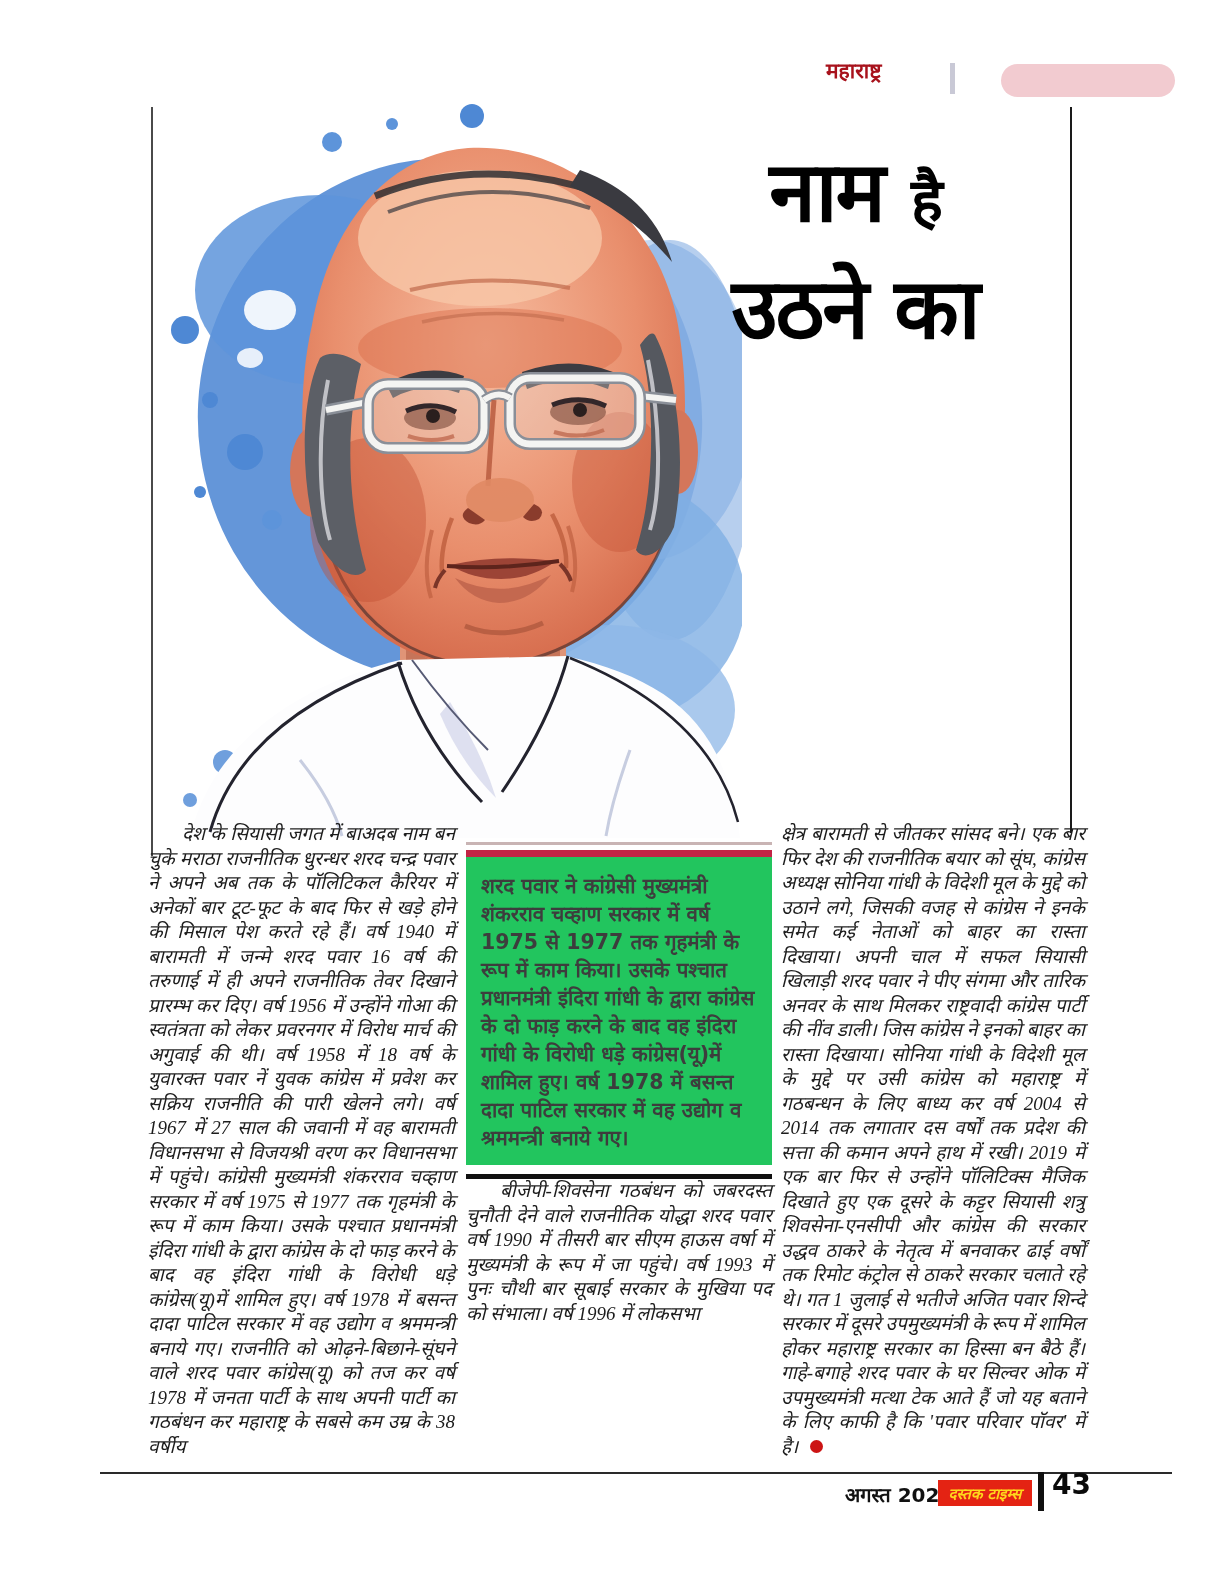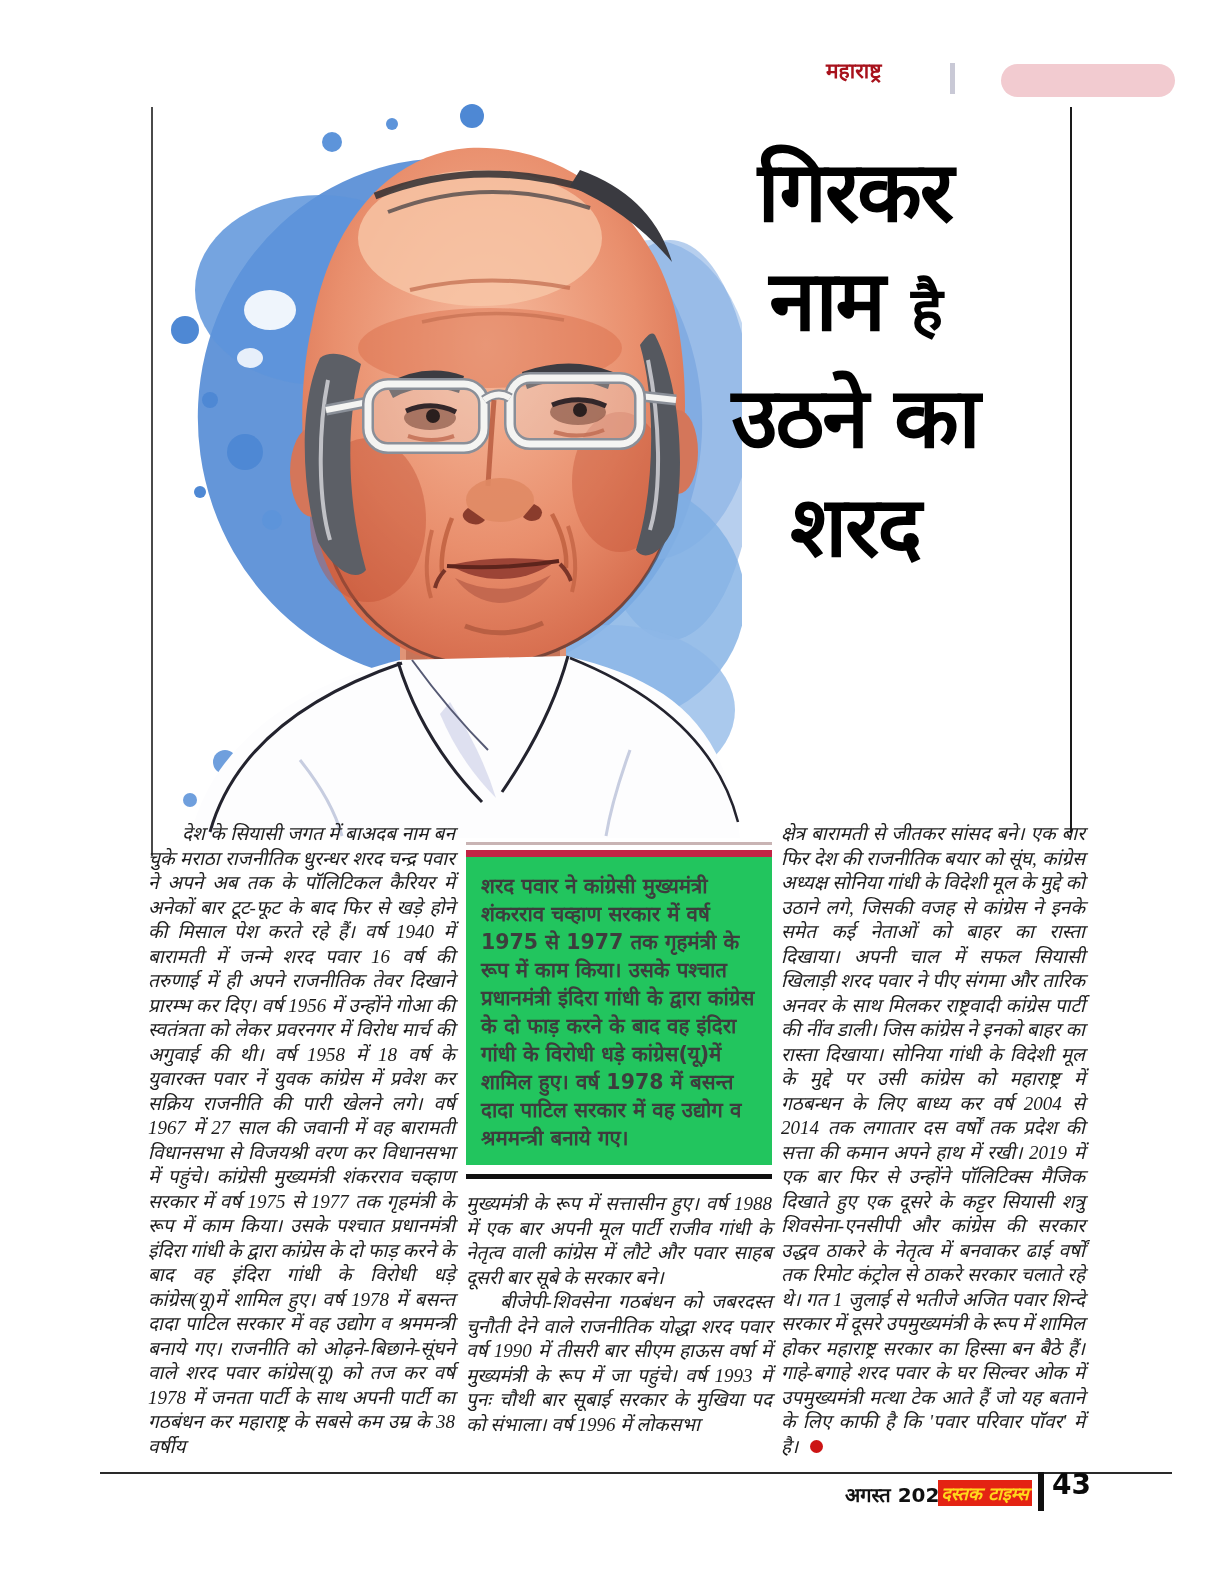--- a/index.html
+++ b/index.html
@@ -46,21 +46,21 @@
   
   .end-dot{display:inline-block;width:13px;height:13px;border-radius:50%;
         background:#cc1414;margin-left:12px;vertical-align:baseline;}
 
   
   .footer-rule{position:absolute;left:100px;top:1472px;width:1072px;height:2px;background:#2a2a2a;}
   .footer-date{position:absolute;left:845px;top:1481px;font-family:"DejaVu Sans",sans-serif;
         font-size:20px;font-weight:700;color:#111;}
   .footer-logo{position:absolute;left:938px;top:1480px;width:94px;height:26px;background:#e42313;
         display:flex;align-items:center;justify-content:center;}
-  .footer-logo span{font-family:"DejaVu Sans",sans-serif;font-size:18px;font-weight:800;
+  .footer-logo span{font-family:"DejaVu Sans",sans-serif;font-size:15px;font-weight:800;
         font-style:italic;color:#ffd71c;white-space:nowrap;}
   .page-bar{position:absolute;left:1038px;top:1472px;width:6px;height:39px;background:#101010;}
   .page-num{position:absolute;left:1052px;top:1468px;font-family:"DejaVu Sans",sans-serif;
         font-size:28px;font-weight:900;color:#0a0a0a;}
 </style>
 </head>
 <body>
 
 <div class="page">
 
@@ -177,38 +177,35 @@
       <path d="M300,602 Q332,652 346,698 Q310,662 290,614 Z" fill="#c9cde6" opacity="0.6"></path>
       <path d="M248,562 Q272,640 332,702" fill="none" stroke="#23232e" stroke-width="3"></path>
       <path d="M262,560 Q300,612 338,650" fill="none" stroke="#565a74" stroke-width="2"></path>
       <path d="M418,556 Q400,622 352,692" fill="none" stroke="#23232e" stroke-width="3"></path>
       <path d="M150,660 Q182,700 192,736" fill="none" stroke="#b9c0d8" stroke-width="3" opacity="0.8"></path>
       <path d="M480,650 Q462,700 456,736" fill="none" stroke="#b9c0d8" stroke-width="3" opacity="0.8"></path>
     </g>
   </svg>
 
   <div class="headline">
-    <div class="hl-line">गिरकर</div>
     <div class="hl-line"><span>नाम</span> <span class="hl-small">है</span></div>
     <div class="hl-line">उठने का</div>
-    <div class="hl-line">शरद</div>
   </div>
 
   <div class="col col-1">
     <p class="indent">देश के सियासी जगत में बाअदब नाम बन चुके मराठा राजनीतिक धुरन्धर शरद चन्द्र पवार ने अपने अब तक के पॉलिटिकल कैरियर में अनेकों बार टूट-फूट के बाद फिर से खड़े होने की मिसाल पेश करते रहे हैं। वर्ष 1940 में बारामती में जन्मे शरद पवार 16 वर्ष की तरुणाई में ही अपने राजनीतिक तेवर दिखाने प्रारम्भ कर दिए। वर्ष 1956 में उन्होंने गोआ की स्वतंत्रता को लेकर प्रवरनगर में विरोध मार्च की अगुवाई की थी। वर्ष 1958 में 18 वर्ष के युवारक्त पवार नें युवक कांग्रेस में प्रवेश कर सक्रिय राजनीति की पारी खेलने लगे। वर्ष 1967 में 27 साल की जवानी में वह बारामती विधानसभा से विजयश्री वरण कर विधानसभा में पहुंचे। कांग्रेसी मुख्यमंत्री शंकरराव चव्हाण सरकार में वर्ष 1975 से 1977 तक गृहमंत्री के रूप में काम किया। उसके पश्चात प्रधानमंत्री इंदिरा गांधी के द्वारा कांग्रेस के दो फाड़ करने के बाद वह इंदिरा गांधी के विरोधी धड़े कांग्रेस(यू)में शामिल हुए। वर्ष 1978 में बसन्त दादा पाटिल सरकार में वह उद्योग व श्रममन्त्री बनाये गए। राजनीति को ओढ़ने-बिछाने-सूंघने वाले शरद पवार कांग्रेस(यू) को तज कर वर्ष 1978 में जनता पार्टी के साथ अपनी पार्टी का गठबंधन कर महाराष्ट्र के सबसे कम उम्र के 38 वर्षीय</p>
   </div>
 
   <div class="col col-2">
     <div class="quote-topline"></div>
     <div class="quote-redbar"></div>
     <div class="quote-body">
       <div class="quote-text">शरद पवार ने कांग्रेसी मुख्यमंत्री शंकरराव चव्हाण सरकार में वर्ष 1975 से 1977 तक गृहमंत्री के रूप में काम किया। उसके पश्चात प्रधानमंत्री इंदिरा गांधी के द्वारा कांग्रेस के दो फाड़ करने के बाद वह इंदिरा गांधी के विरोधी धड़े कांग्रेस(यू)में शामिल हुए। वर्ष 1978 में बसन्त दादा पाटिल सरकार में वह उद्योग व श्रममन्त्री बनाये गए।</div>
     </div>
     <div class="quote-bottombar"></div>
-    <p class="after-quote">मुख्यमंत्री के रूप में सत्तासीन हुए। वर्ष 1988 में एक बार अपनी मूल पार्टी राजीव गांधी के नेतृत्व वाली कांग्रेस में लौटे और पवार साहब दूसरी बार सूबे के सरकार बने।</p>
     <p class="indent">बीजेपी-शिवसेना गठबंधन को जबरदस्त चुनौती देने वाले राजनीतिक योद्धा शरद पवार वर्ष 1990 में तीसरी बार सीएम हाऊस वर्षा में मुख्यमंत्री के रूप में जा पहुंचे। वर्ष 1993 में पुनः चौथी बार सूबाई सरकार के मुखिया पद को संभाला। वर्ष 1996 में लोकसभा</p>
   </div>
 
   <div class="col col-3">
     <p><span>क्षेत्र बारामती से जीतकर सांसद बने। एक बार फिर देश की राजनीतिक बयार को सूंघ, कांग्रेस अध्यक्ष सोनिया गांधी के विदेशी मूल के मुद्दे को उठाने लगे, जिसकी वजह से कांग्रेस ने इनके समेत कई नेताओं को बाहर का रास्ता दिखाया। अपनी चाल में सफल सियासी खिलाड़ी शरद पवार ने पीए संगमा और तारिक अनवर के साथ मिलकर राष्ट्रवादी कांग्रेस पार्टी की नींव डाली। जिस कांग्रेस ने इनको बाहर का रास्ता दिखाया। सोनिया गांधी के विदेशी मूल के मुद्दे पर उसी कांग्रेस को महाराष्ट्र में गठबन्धन के लिए बाध्य कर वर्ष 2004 से 2014 तक लगातार दस वर्षों तक प्रदेश की सत्ता की कमान अपने हाथ में रखी। 2019 में एक बार फिर से उन्होंने पॉलिटिक्स मैजिक दिखाते हुए एक दूसरे के कट्टर सियासी शत्रु शिवसेना-एनसीपी और कांग्रेस की सरकार उद्धव ठाकरे के नेतृत्व में बनवाकर ढाई वर्षों तक रिमोट कंट्रोल से ठाकरे सरकार चलाते रहे थे। गत 1 जुलाई से भतीजे अजित पवार शिन्दे सरकार में दूसरे उपमुख्यमंत्री के रूप में शामिल होकर महाराष्ट्र सरकार का हिस्सा बन बैठे हैं। गाहे-बगाहे शरद पवार के घर सिल्वर ओक में उपमुख्यमंत्री मत्था टेक आते हैं जो यह बताने के लिए काफी है कि 'पवार परिवार पॉवर' में है।</span><span class="end-dot"></span></p>
   </div>
 
   <div class="footer-rule"></div>
   <div class="footer-date">अगस्त 2023</div>
   <div class="footer-logo">

